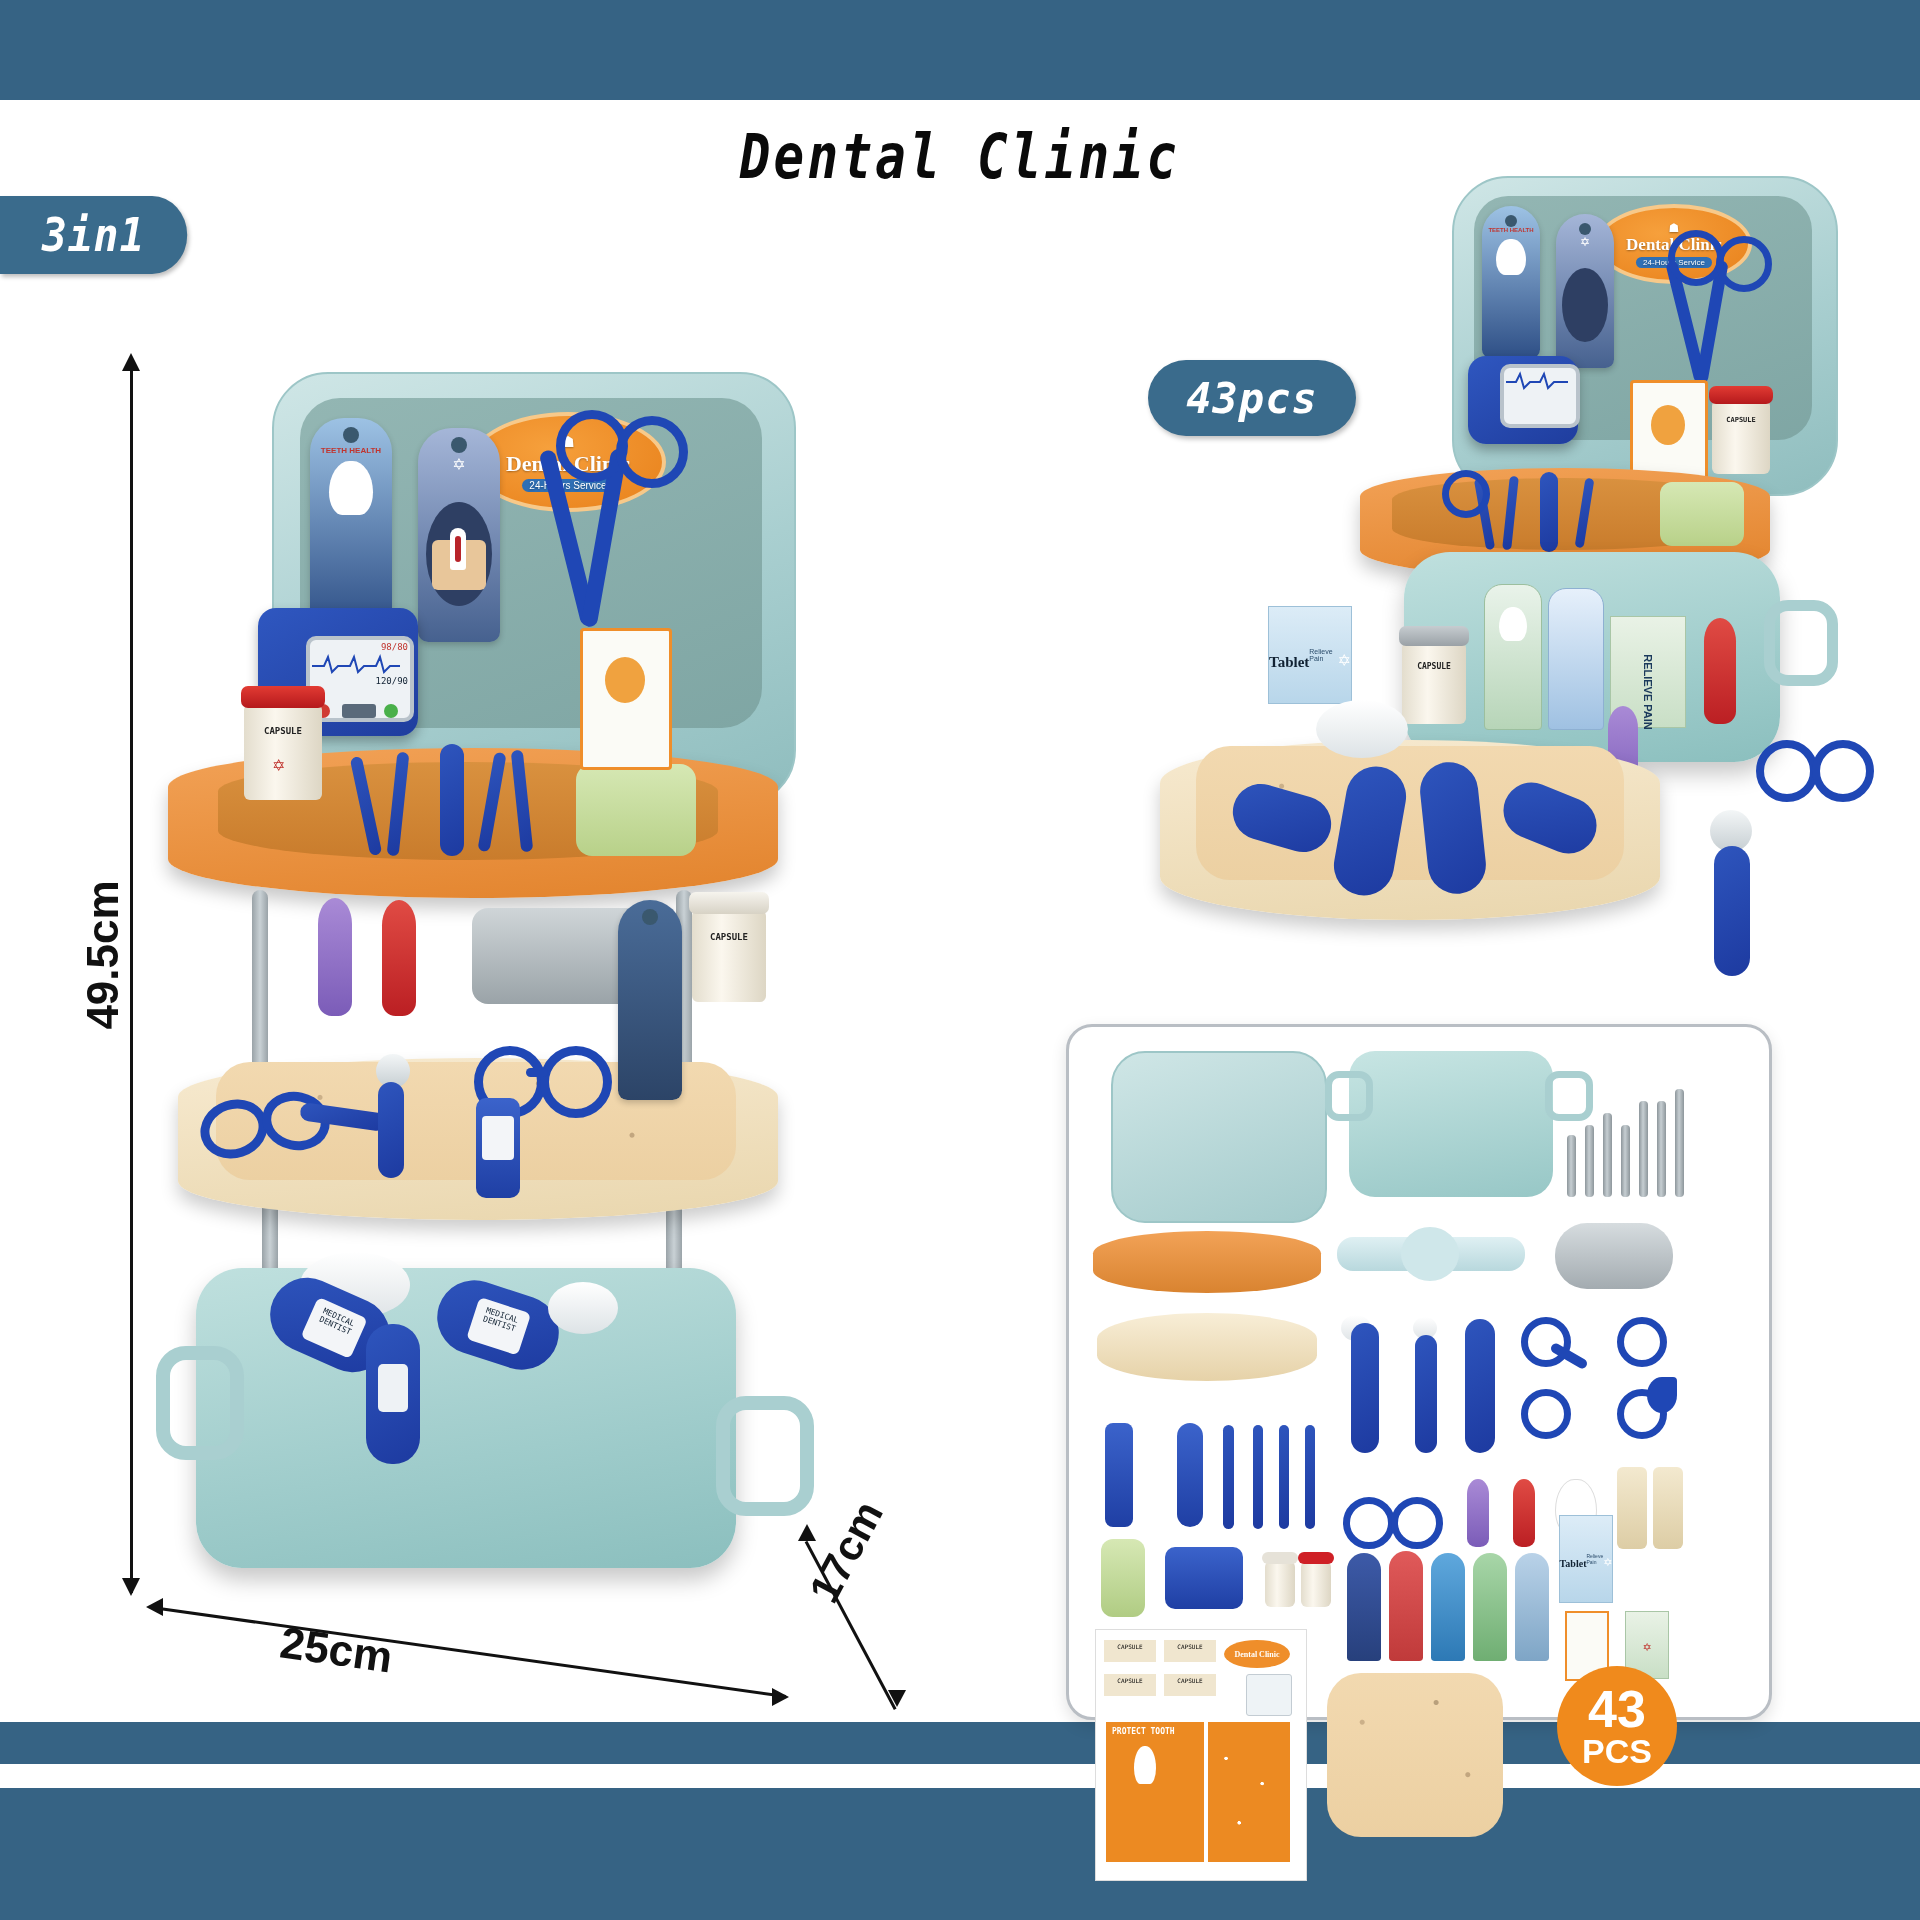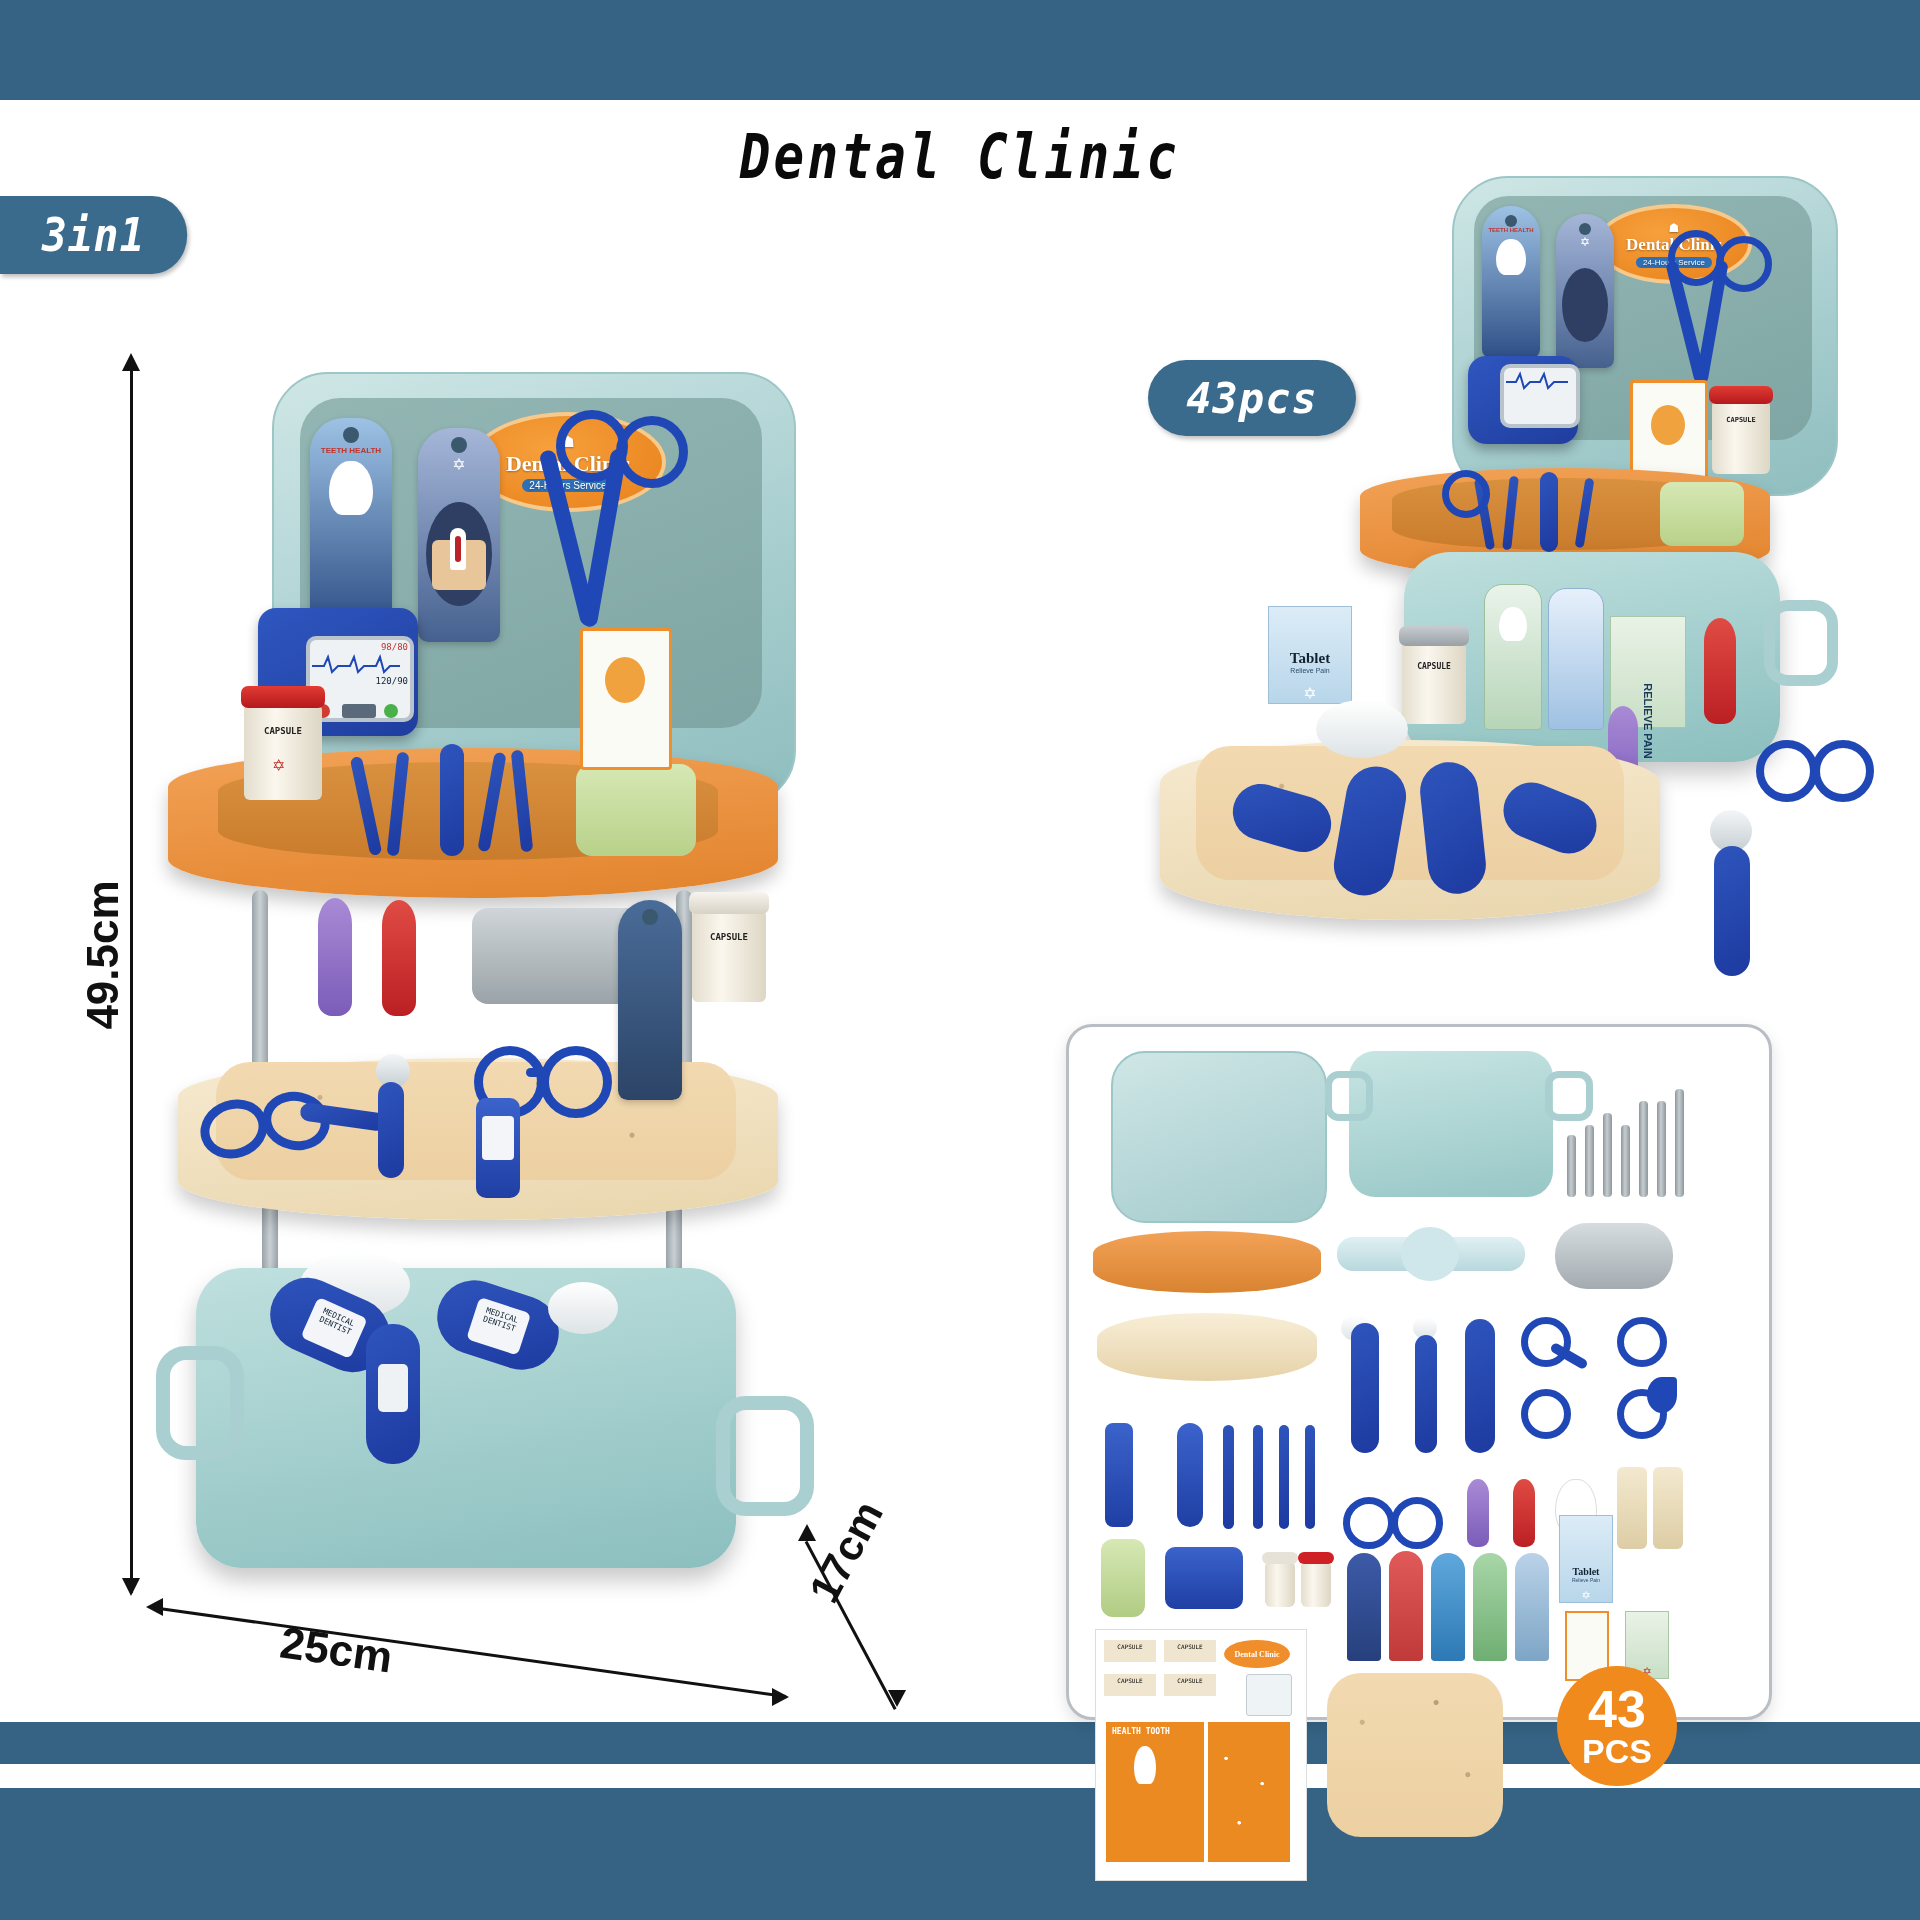--- a/index.html
+++ b/index.html
@@ -86,22 +86,22 @@
   .pcs-circle .u{font-size:34px;font-weight:bold;}
   .sticker-sheet{position:absolute;background:#fff;border:1px solid #ddd;}
   .hanger{position:absolute;border-radius:18px 18px 4px 4px;}
   .mat{position:absolute;background:
       radial-gradient(circle at 20% 30%,#cbb089 2px,transparent 3px),
       radial-gradient(circle at 62% 18%,#b9a07c 2px,transparent 3px),
       radial-gradient(circle at 80% 62%,#c2a67f 2px,transparent 3px),
       linear-gradient(#f2d9b0,#ecd0a2);border-radius:34px;}
   .rod{position:absolute;background:linear-gradient(90deg,#8d969b,#c6ced2 45%,#8d969b);border-radius:4px;}
   .scis{position:absolute;}
-  .box-lbl{position:absolute;display:flex;flex-direction:column;align-items:center;
-      justify-content:flex-end;color:#123;}
+  .box-lbl{position:absolute;display:flex;align-items:center;
+      justify-content:center;color:#123;}
 </style>
 </head>
 <body>
 
 <div class="band" id="band-top"></div>
 <div class="band" id="band-mid"></div>
 <div class="band" id="band-bottom"></div>
 
 <div id="page-title">Dental Clinic</div>
 
@@ -438,21 +438,21 @@
     </div>
     <div class="abs" style="left:8px;top:44px;width:52px;height:22px;background:#f0e6cf;">
       <div style="font-size:6px;text-align:center;padding-top:3px;font-family:'DejaVu Sans Mono',monospace;">CAPSULE</div>
     </div>
     <div class="abs" style="left:68px;top:44px;width:52px;height:22px;background:#f0e6cf;">
       <div style="font-size:6px;text-align:center;padding-top:3px;font-family:'DejaVu Sans Mono',monospace;">CAPSULE</div>
     </div>
     <div class="abs" style="left:128px;top:10px;width:66px;height:28px;background:#ef8e2a;border-radius:50%;display:flex;align-items:center;justify-content:center;color:#fff;font-size:8px;font-weight:bold;font-family:'Liberation Serif',serif;">Dental Clinic</div>
     <div class="abs" style="left:150px;top:44px;width:44px;height:40px;background:#eef3f6;border:1px solid #c3ccd3;border-radius:3px;"></div>
     <div class="abs" style="left:10px;top:92px;width:98px;height:140px;background:#ec8a22;">
-      <div style="font-size:8px;font-weight:bold;color:#fff;padding:5px 0 0 6px;font-family:'DejaVu Sans Mono',monospace;">HEALTH TOOTH</div>
+      <div style="font-size:8px;font-weight:bold;color:#fff;padding:5px 0 0 6px;font-family:'DejaVu Sans Mono',monospace;">PROTECT TOOTH</div>
       <div class="abs" style="left:28px;top:24px;width:22px;height:38px;background:#fff;border-radius:46% 46% 28% 28%/58% 58% 42% 42%;"></div>
     </div>
     <div class="abs" style="left:112px;top:92px;width:82px;height:140px;background:
         radial-gradient(circle at 22% 26%,#fff 1.5px,transparent 2px),
         radial-gradient(circle at 66% 44%,#fff 1.5px,transparent 2px),
         radial-gradient(circle at 38% 72%,#fff 1.5px,transparent 2px),#ec8a22;"></div>
   </div>
 
   <div class="mat" style="left:258px;top:646px;width:176px;height:164px;"></div>
 

